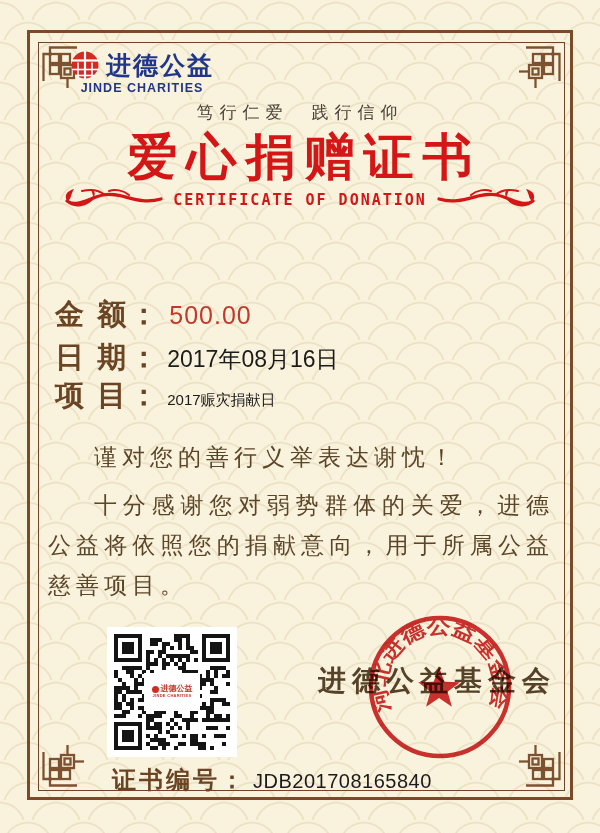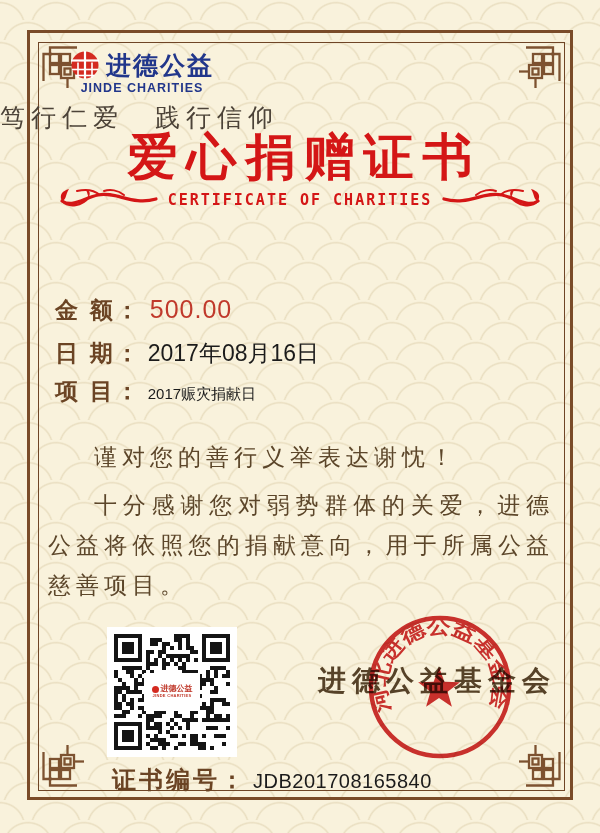--- a/index.html
+++ b/index.html
@@ -35,23 +35,23 @@
   .logo-cn{
     font-family:"Liberation Serif","DejaVu Serif",serif;
     font-size:25px;font-weight:bold;color:#21368b;letter-spacing:2px;line-height:1;
   }
   .logo-en{
     font-size:12.5px;font-weight:bold;color:#21368b;letter-spacing:1px;
     text-align:center;margin-top:2px;line-height:1;
   }
 
   .motto{
-    position:absolute;left:0;right:0;top:101px;text-align:left;
+    position:absolute;left:0;right:0;top:101px;text-align:center;
     font-family:"Liberation Serif","DejaVu Serif",serif;
-    font-size:25px;color:#4c4338;letter-spacing:6px;
+    font-size:17px;color:#4c4338;letter-spacing:6px;
   }
   .title{
     position:absolute;left:0;right:0;top:124px;text-align:center;
     font-family:Liberation Serif, serif;
     font-size:50px;font-weight:bold;color:#d41616;letter-spacing:9px;
     text-indent:9px;
   }
   .subtitle-row{
     position:absolute;left:0;right:0;top:188px;
     display:flex;justify-content:center;align-items:center;gap:10px;
@@ -66,21 +66,21 @@
   .donor-name{
     position:absolute;left:55px;top:231px;
     font-size:25px;font-weight:bold;color:#c23a28;letter-spacing:2px;
   }
   .field-row{position:absolute;left:55px;display:flex;align-items:baseline;}
   .field-row.amount{top:295px;}
   .field-row.date{top:338px;}
   .field-row.project{top:376px;}
   .field-label{
     font-family:"Liberation Serif","DejaVu Serif",serif;
-    font-size:23px;font-weight:bold;color:#6b4424;letter-spacing:3px;white-space:pre;
+    font-size:29px;font-weight:bold;color:#6b4424;letter-spacing:3px;white-space:pre;
   }
   .field-value{color:#1b1b1b;}
   .amount .field-value{color:#c0392b;font-size:25px;letter-spacing:1px;margin-left:8px;}
   .date .field-value{font-size:23px;margin-left:6px;}
   .project .field-value{font-size:15px;margin-left:6px;}
 
   .body-text{
     position:absolute;left:48px;top:438px;width:506px;
     font-family:"Liberation Serif","DejaVu Serif",serif;
     font-size:23px;color:#5c462a;letter-spacing:5px;line-height:40px;
@@ -190,21 +190,21 @@
   </div>
 
   <div class="motto">笃行仁爱　践行信仰</div>
 
   <div class="title">爱心捐赠证书</div>
 
   <div class="subtitle-row">
     <svg class="flourish" viewBox="0 0 100 24">
         <use href="#flourish-orn"></use>
       </svg>
-    <span class="subtitle-en">CERTIFICATE OF CHARITIES</span>
+    <span class="subtitle-en">CERTIFICATE OF DONATION</span>
     <svg class="flourish right" viewBox="0 0 100 24">
         <use href="#flourish-orn"></use>
       </svg>
   </div>
 
 
   <div class="field-row amount">
     <span class="field-label">金 额：</span>
     <span class="field-value">500.00</span>
   </div>

